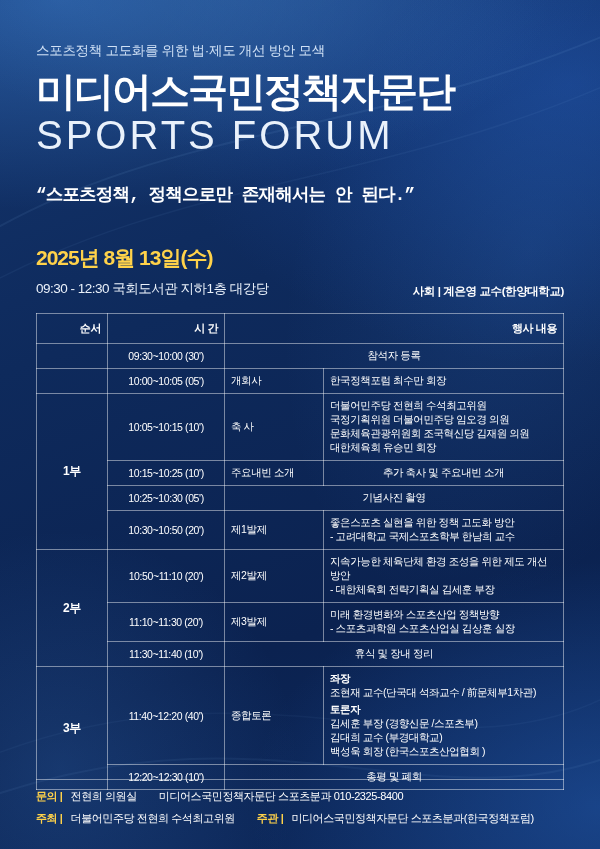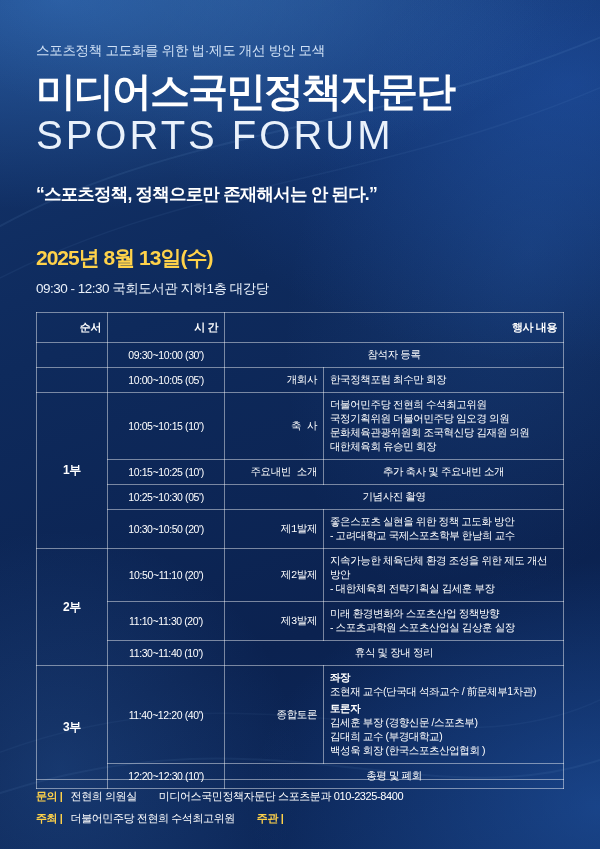--- a/index.html
+++ b/index.html
@@ -39,20 +39,21 @@
     color:#ffffff;font-size:40px;font-weight:bold;letter-spacing:-2px;
     margin-top:10px;line-height:1.05;
   }
   .title-sub{
     color:#e9f1fb;font-size:40px;letter-spacing:3px;font-weight:300;
     margin-top:2px;line-height:1.05;font-family:"Liberation Sans", sans-serif;
   }
   .quote{
     color:#ffffff;font-size:17.5px;font-weight:bold;letter-spacing:-0.8px;
     margin-top:26px;
+    font-family:Liberation Mono, monospace;
   }
   .date{
     color:#ffd24a;font-size:21px;font-weight:bold;letter-spacing:-1px;
     margin-top:38px;
   }
   .timeplace{
     color:#eaf1fa;font-size:13.5px;letter-spacing:-0.5px;margin-top:8px;
   }
   .host-line{
     color:#ffffff;font-size:11.5px;text-align:right;margin-top:-14px;letter-spacing:-0.4px;
@@ -66,21 +67,21 @@
   }
   table.agenda th, table.agenda td{
     border:1px solid rgba(255,255,255,0.45);
     padding:5px 6px;vertical-align:middle;letter-spacing:-0.4px;
   }
   table.agenda th{
     font-weight:bold;font-size:11px;text-align:right;padding:7px 6px;
   }
   .c-order{width:58px;text-align:center;font-weight:bold;font-size:12px;}
   .c-time{width:104px;text-align:center;white-space:nowrap;}
-  .c-kind{width:86px;text-align:right;font-family:Liberation Mono, monospace;}
+  .c-kind{width:86px;text-align:left;}
   .c-body{padding-left:9px;}
   .ctr{text-align:center;}
   .ln{display:block;}
   .blk-title{font-weight:bold;}
   .gap{height:3px;}
 
   
   .footer{
     position:absolute;left:0;right:0;bottom:0;z-index:4;
     padding:0 36px 16px 36px;color:#ffffff;font-size:11px;letter-spacing:-0.4px;
@@ -107,20 +108,21 @@
     <path d="M 600 700 C 430 780, 250 650, -20 760" stroke="rgba(140,190,240,0.14)" stroke-width="1.5" fill="none"></path>
   </svg>
 
   <div class="pad">
     <div class="subtitle">스포츠정책 고도화를 위한 법·제도 개선 방안 모색</div>
     <div class="title-main">미디어스국민정책자문단</div>
     <div class="title-sub">SPORTS FORUM</div>
     <div class="quote">“스포츠정책, 정책으로만 존재해서는 안 된다.”</div>
     <div class="date">2025년 8월 13일(수)</div>
     <div class="timeplace">09:30 - 12:30 국회도서관 지하1층 대강당</div>
+    <div class="host-line">사회 | 계은영 교수(한양대학교)</div>
 
     <table class="agenda">
       <thead>
         <tr>
           <th class="c-order">순서</th>
           <th class="c-time">시 간</th>
           <th colspan="2">행사 내용</th>
         </tr>
       </thead>
       <tbody id="agenda-body">
@@ -215,16 +217,17 @@
     <div id="footer-rows">
         <div class="foot-row">
           <span class="foot-label">문의 |</span>
           <span class="foot-txt">전현희 의원실</span>
           <span class="foot-txt">미디어스국민정책자문단 스포츠분과  010-2325-8400</span>
         </div>
         <div class="foot-row">
           <span class="foot-label">주최 |</span>
           <span class="foot-txt">더불어민주당 전현희 수석최고위원</span>
           <span class="foot-label">주관 |</span>
+          <span class="foot-txt">미디어스국민정책자문단 스포츠분과(한국정책포럼)</span>
         </div>
       </div>
   </div>
 </div>
 
 </body></html>

